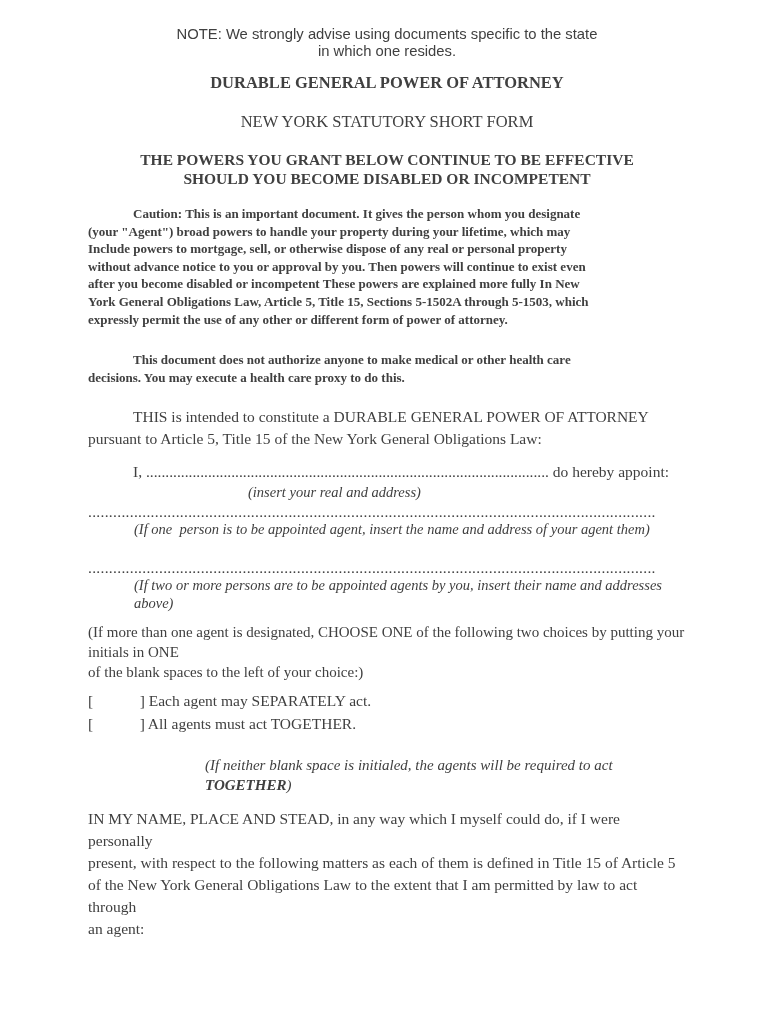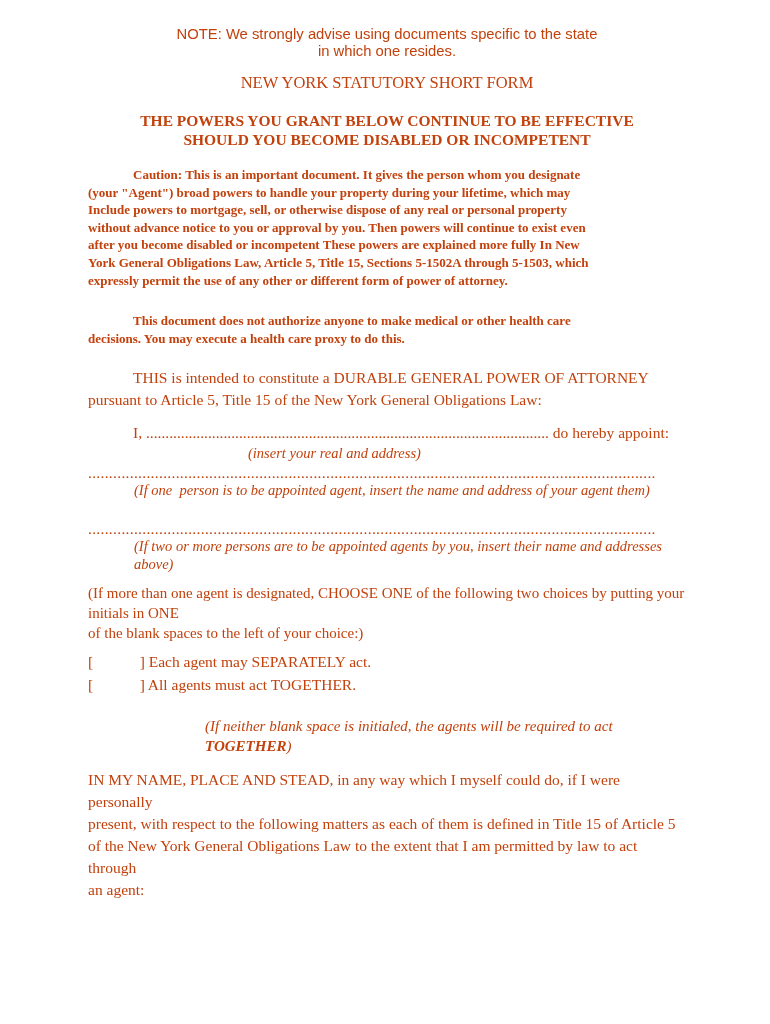--- a/index.html
+++ b/index.html
@@ -2,21 +2,21 @@
 <html><head>
 <meta charset="utf-8">
 <style>
   html,body { margin:0; padding:0; background:#ffffff; }
   .page {
     position:relative;
     width:770px; height:1024px;
     box-sizing:border-box;
     padding:26px 84px 0 88px;
     background:#ffffff;
-    color:#c2410c;
+    color:#404040;
     font-family:"Liberation Serif", serif;
     overflow:hidden;
   }
   p { margin:0; }
   .center { text-align:center; }
   .ml { white-space:pre-line; }        
   .pw { white-space:pre-wrap; }        
   .sans { font-family:"Liberation Sans", sans-serif; }
   .b { font-weight:bold; }
 
@@ -49,20 +49,21 @@
   .inmyname   { margin-bottom:9px; }
 </style>
 </head>
 <body>
 
 <div class="page">
 
   <p class="note sans center ml">NOTE: We strongly advise using documents specific to the state
 in which one resides.</p>
 
+  <p class="title center">DURABLE GENERAL POWER OF ATTORNEY</p>
 
   <p class="subtitle center">NEW YORK STATUTORY SHORT FORM</p>
 
   <p class="notice center ml">THE POWERS YOU GRANT BELOW CONTINUE TO BE EFFECTIVE
 SHOULD YOU BECOME DISABLED OR INCOMPETENT</p>
 
   <p class="para-b caution ml">Caution: This is an important document. It gives the person whom you designate
 (your "Agent") broad powers to handle your property during your lifetime, which may
 Include powers to mortgage, sell, or otherwise dispose of any real or personal property
 without advance notice to you or approval by you. Then powers will continue to exist even

